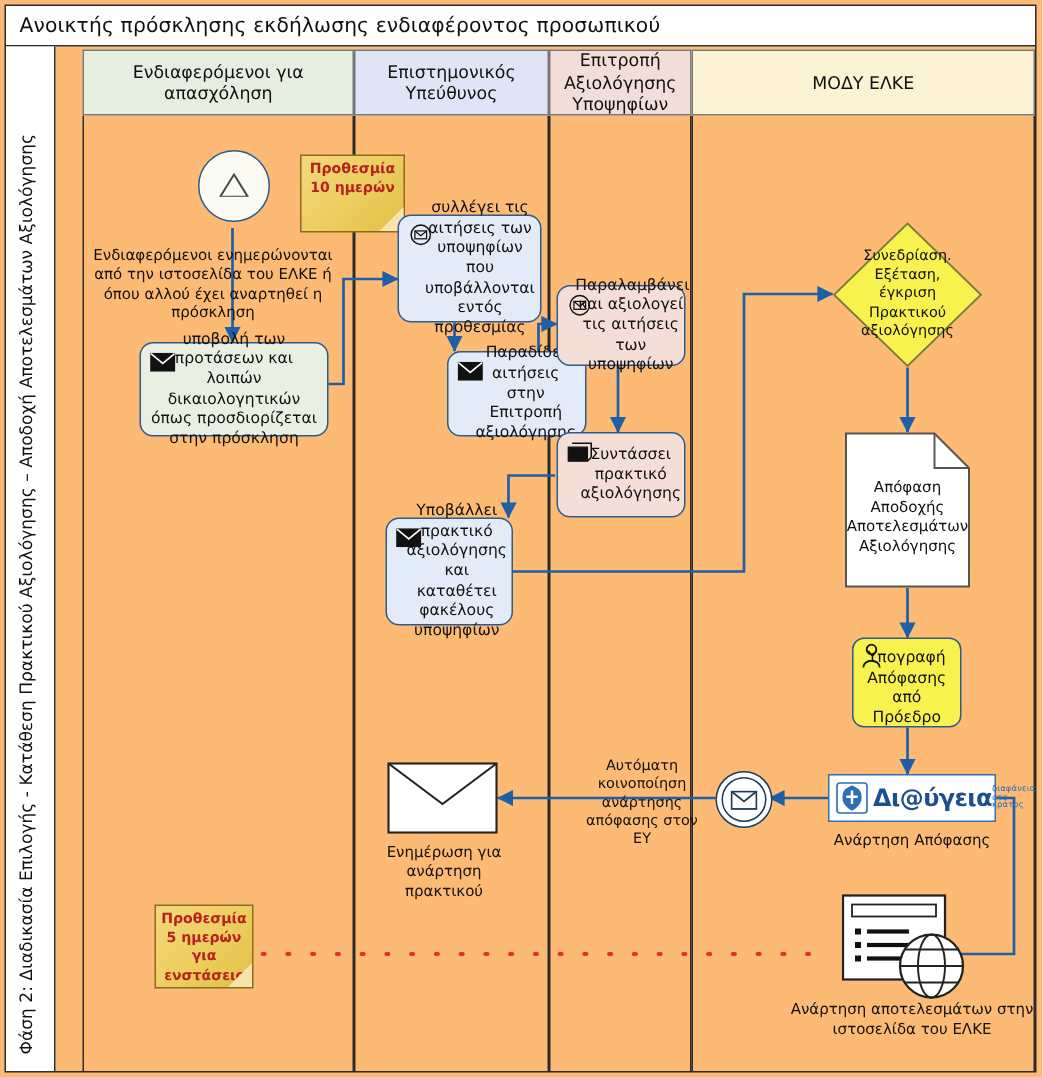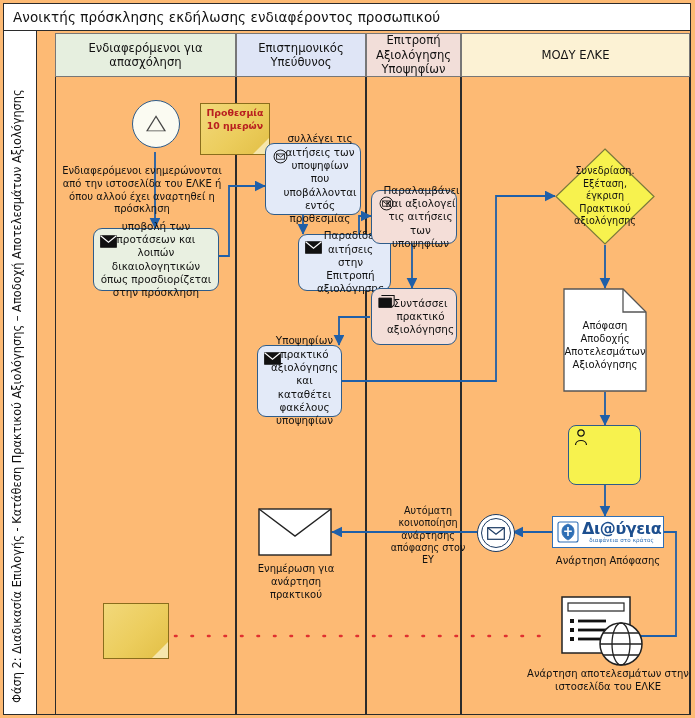--- a/index.html
+++ b/index.html
@@ -177,20 +177,21 @@
 
   <div class="task green" style="left:93px;top:228px;width:126px;height:63px;">
     <svg class="tico" viewBox="0 0 20 15">
       <rect x="0.7" y="0.7" width="18.6" height="13.6" fill="#111" stroke="#111"></rect>
       <path d="M0.7,0.7 L10,8.4 L19.3,0.7" fill="none" stroke="#fff" stroke-width="1.3"></path>
     </svg>
     <span class="txt">υποβολή των προτάσεων και λοιπών δικαιολογητικών όπως προσδιορίζεται στην πρόσκληση</span>
   </div>
 
   <div class="sticky" style="left:103px;top:603px;width:66px;height:56px;">
+    <span>Προθεσμία 5 ημερών για ενστάσεις</span>
     <span class="fold"></span>
   </div>
 
   <div class="sticky" style="left:200px;top:103px;width:70px;height:52px;">
     <span>Προθεσμία 10 ημερών</span>
     <span class="fold"></span>
   </div>
 
   <div class="task blue" style="left:265px;top:143px;width:96px;height:72px;">
     <svg class="tico" viewBox="0 0 20 20">
@@ -207,21 +208,21 @@
       <path d="M0.7,0.7 L10,8.4 L19.3,0.7" fill="none" stroke="#fff" stroke-width="1.3"></path>
     </svg>
     <span class="txt" style="padding-left:12px;">Παραδίδει αιτήσεις στην Επιτροπή αξιολόγησης</span>
   </div>
 
   <div class="task blue" style="left:257px;top:345px;width:85px;height:72px;">
     <svg class="tico" viewBox="0 0 20 15">
       <rect x="0.7" y="0.7" width="18.6" height="13.6" fill="#111" stroke="#111"></rect>
       <path d="M0.7,0.7 L10,8.4 L19.3,0.7" fill="none" stroke="#fff" stroke-width="1.3"></path>
     </svg>
-    <span class="txt" style="padding-left:10px;">Υποψηφίων πρακτικό αξιολόγησης και καταθέτει φακέλους υποψηφίων</span>
+    <span class="txt" style="padding-left:10px;">Υποβάλλει πρακτικό αξιολόγησης και καταθέτει φακέλους υποψηφίων</span>
   </div>
 
   <svg class="node" style="left:258px;top:508px;width:74px;height:48px;" viewBox="0 0 74 48">
     <rect x="1" y="1" width="72" height="46" fill="#fff" stroke="#222" stroke-width="1.4"></rect>
     <path d="M1,1 L37,28 L73,1" fill="none" stroke="#222" stroke-width="1.4"></path>
   </svg>
   <div class="cap" style="left:244px;top:563px;width:104px;">Ενημέρωση για ανάρτηση πρακτικού</div>
 
   <div class="task pink" style="left:371px;top:190px;width:86px;height:54px;">
     <svg class="tico" viewBox="0 0 20 20">
@@ -256,29 +257,30 @@
       <path d="M60,1 L60,24 L83,24" fill="none" stroke="#555" stroke-width="1.3"></path>
     </svg>
     <div class="lbl">Απόφαση Αποδοχής Αποτελεσμάτων Αξιολόγησης</div>
   </div>
 
   <div class="task yellow" style="left:568px;top:425px;width:73px;height:60px;border-radius:8px;">
     <svg class="tico" style="left:5px;top:3px;width:15px;height:17px;" viewBox="0 0 15 17">
       <circle cx="7" cy="4" r="3.2" fill="none" stroke="#111" stroke-width="1.2"></circle>
       <path d="M1.5,16 C1.5,10 12.5,10 12.5,16" fill="none" stroke="#111" stroke-width="1.2"></path>
     </svg>
+    <span class="txt" style="padding-top:8px;">Υπογραφή Απόφασης από Πρόεδρο</span>
   </div>
 
   <div class="diaugeia" style="left:552px;top:516px;width:112px;height:32px;">
     <svg style="width:22px;height:22px;flex:0 0 22px;" viewBox="0 0 22 22">
       <rect x="1" y="1" width="20" height="20" rx="2" fill="#fff" stroke="#2f6fb5" stroke-width="1.1"></rect>
       <path d="M11,3 C6,5 5,7 5,11 C5,16 11,19 11,19 C11,19 17,16 17,11 C17,7 16,5 11,3 Z" fill="#2f6fb5" stroke="#2f6fb5" stroke-width="0.8"></path>
       <path d="M11,6 L11,15 M7.2,10.2 L14.8,10.2" stroke="#fff" stroke-width="1.6"></path>
     </svg>
-    <div style="display:flex;flex-direction:column;align-items:center;justify-content:center;flex:1;">
+    <div style="display:flex;flex-direction:row;align-items:center;justify-content:center;flex:1;">
       <div class="dia-word">Δι@ύγεια</div>
       <div class="dia-sub">διαφάνεια στο κράτος</div>
     </div>
   </div>
   <div class="cap" style="left:540px;top:555px;width:136px;">Ανάρτηση Απόφασης</div>
 
   <div class="msgev" style="left:477px;top:514px;width:36px;height:36px;">
     <div class="inner"></div>
     <svg style="position:absolute;left:9px;top:12px;width:18px;height:13px;" viewBox="0 0 18 13">
       <rect x="0.7" y="0.7" width="16.6" height="11.6" fill="none" stroke="#1b3b63" stroke-width="1.2"></rect>

